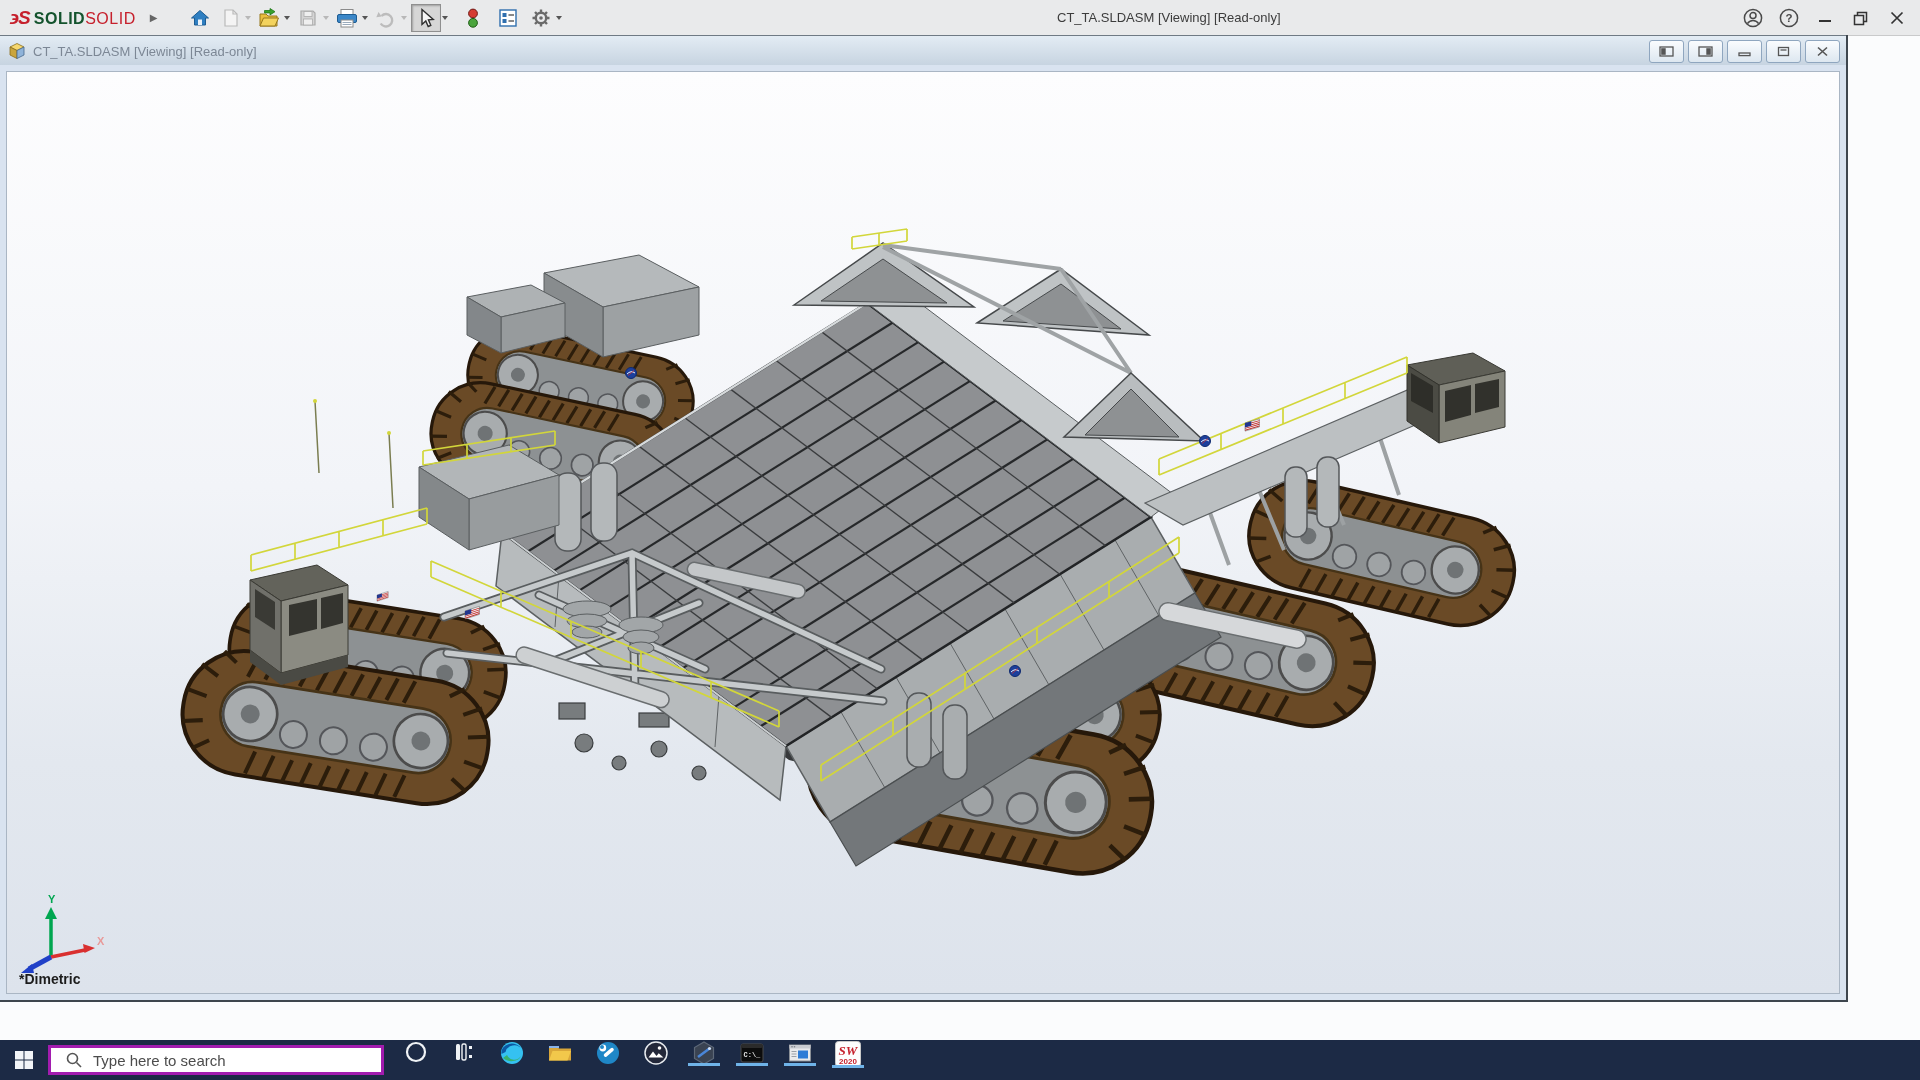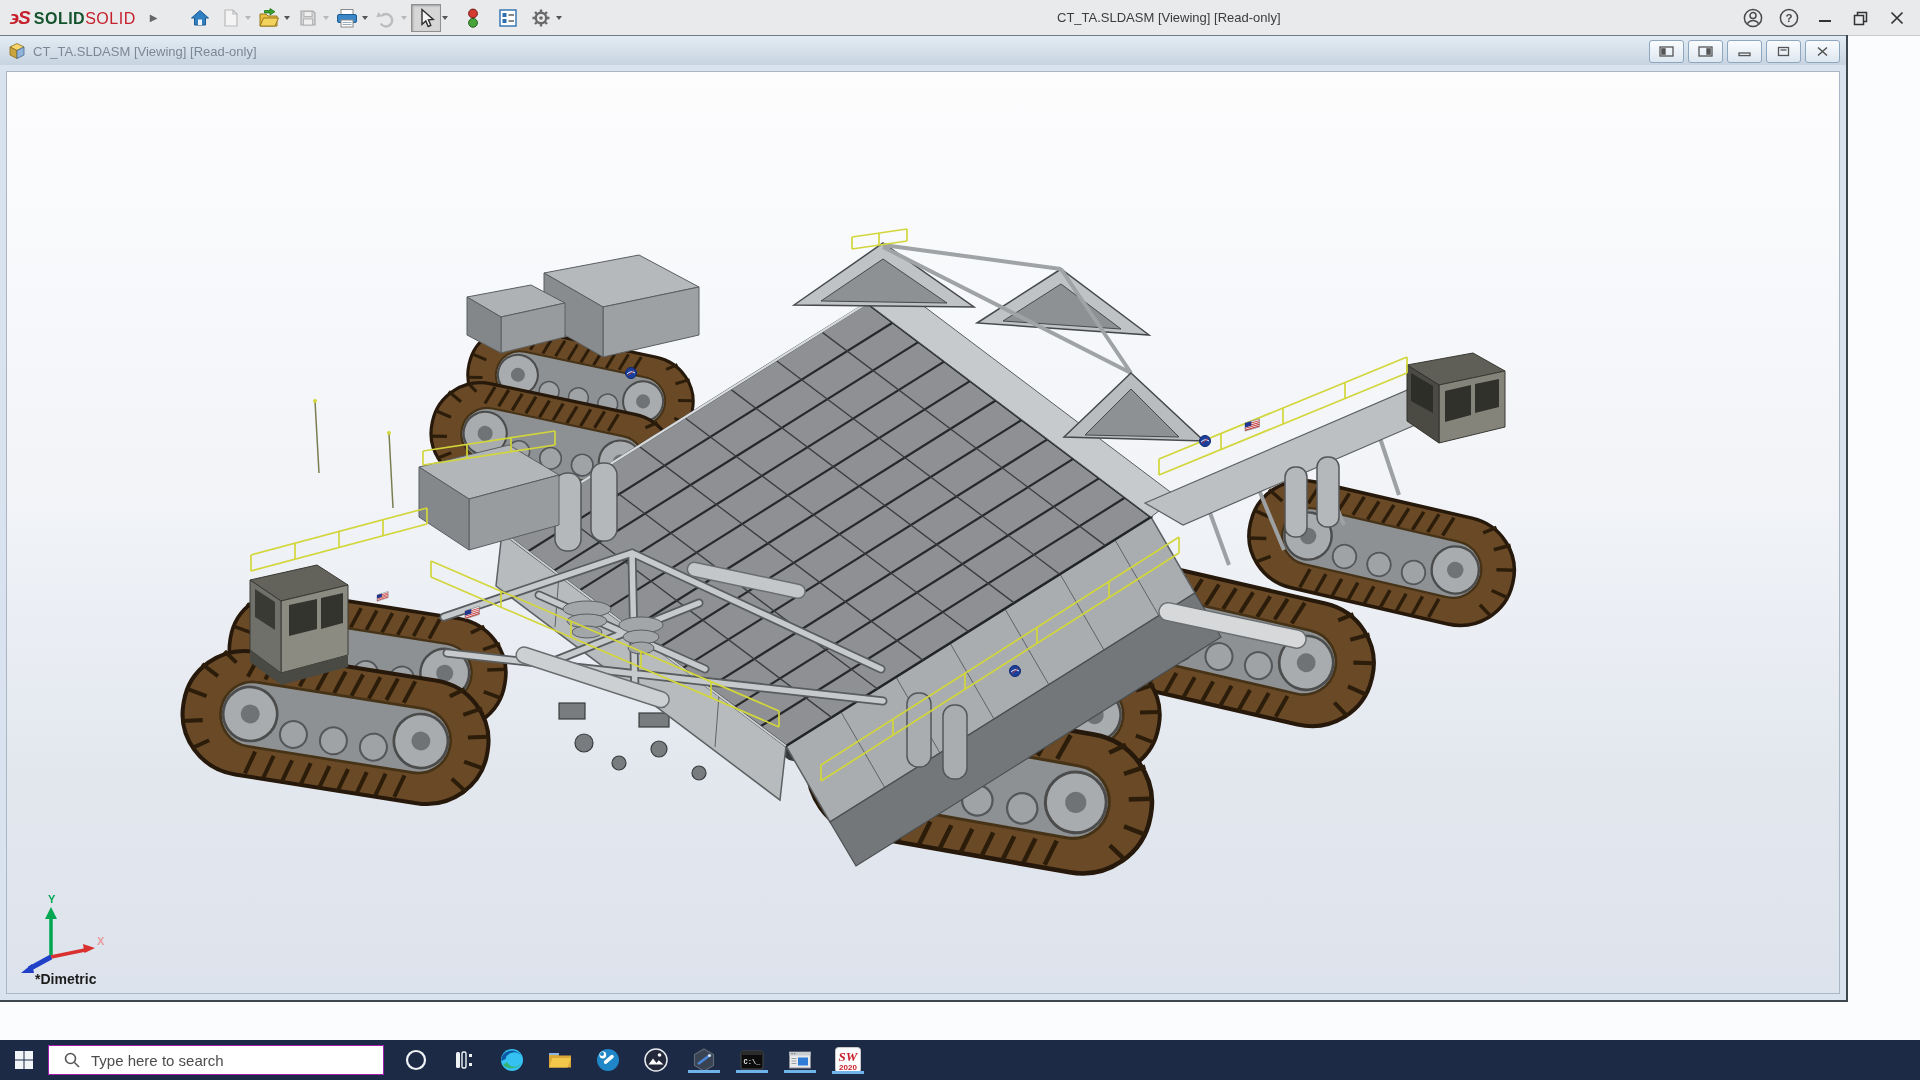--- a/index.html
+++ b/index.html
@@ -31,29 +31,29 @@
     display:flex;align-items:center;}
   .doctitle{margin-left:8px;display:flex;align-items:center;gap:7px;font-size:13px;color:#7c8795;}
   .docctl{position:absolute;right:6px;top:4px;display:flex;gap:4px;}
   .dbtn{width:33px;height:21px;border:1px solid #8fa6bf;border-radius:3px;
     background:linear-gradient(#fafcfe,#dde7f0);display:flex;align-items:center;justify-content:center;}
   .vframe{position:absolute;left:0;top:30px;right:0;bottom:0;background:#d9e3f0;padding:6px;
     box-sizing:border-box;}
   .vp{position:relative;width:100%;height:100%;border:1px solid #aab6c4;box-sizing:border-box;
     background:linear-gradient(#fdfdfe 0%,#f2f4f8 45%,#e3e8ef 75%,#dde3ec 100%);overflow:hidden;}
   .vp svg.model{position:absolute;left:0;top:0;width:100%;height:100%;}
-  .vlabel{position:absolute;left:28px;bottom:6px;font-size:14px;font-weight:bold;color:#1c1c1c;}
+  .vlabel{position:absolute;left:12px;bottom:6px;font-size:14px;font-weight:bold;color:#1c1c1c;}
   
   .taskbar{position:absolute;left:0;top:1040px;width:1920px;height:40px;background:#1c2a45;
     display:flex;align-items:stretch;}
   .startbtn{width:48px;display:flex;align-items:center;justify-content:center;}
-  .searchbox{width:336px;margin:5px 0;background:#fff;border:1px solid #a21caf;
+  .searchbox{width:336px;margin:5px 0;background:#fff;border:3px solid #a21caf;
     display:flex;align-items:center;gap:10px;padding-left:14px;box-sizing:border-box;}
   .searchbox span{font-size:15px;color:#4c4c4c;}
-  .tapps{display:flex;align-items:center;margin-left:8px;}
+  .tapps{display:flex;align-items:flex-start;margin-left:8px;}
   .tapp{width:48px;display:flex;align-items:center;justify-content:center;position:relative;}
   .tapp .uline{display:none;position:absolute;left:8px;right:8px;bottom:0;height:3px;background:#6fb3e8;}
   .tapp.running .uline{display:block;}
   
   .ico{display:block;}
 </style>
 </head>
 <body>
 
 <div class="screen">

